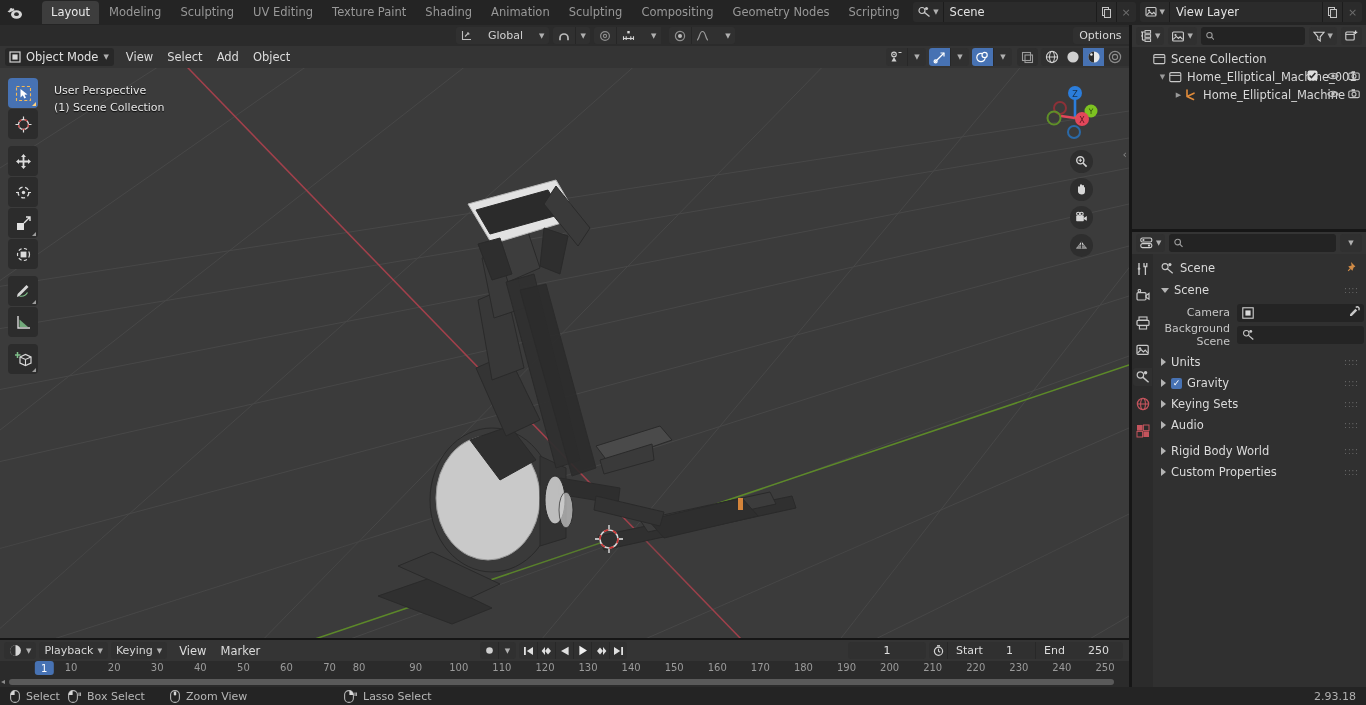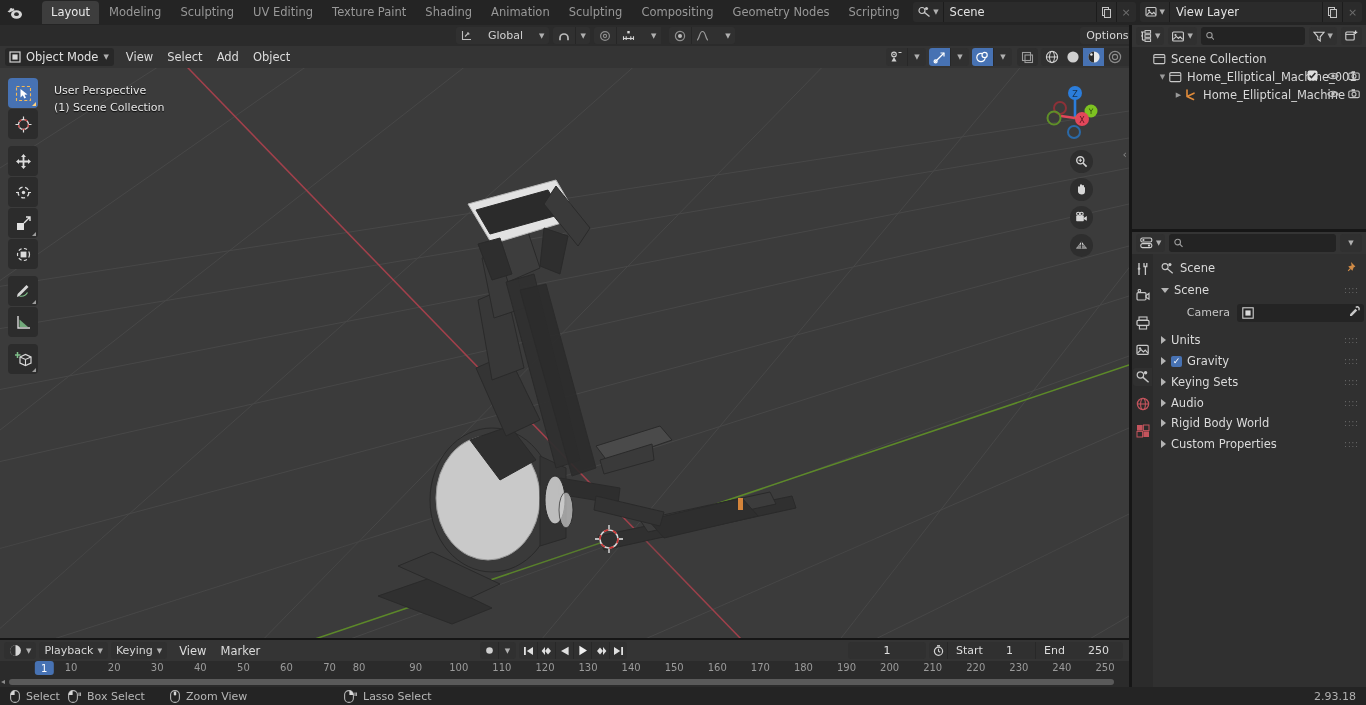--- a/index.html
+++ b/index.html
@@ -54,21 +54,21 @@
   .ts-grp{ display:flex; align-items:center; height:17px; margin-right:4px; }
   .ts-pill{
     background:#303030; height:17px; display:flex; align-items:center; gap:16px;
     padding:0 5px; border-radius:3px; color:#d0d0d0; font-size:11px;
   }
   .ts-pill.left{ border-radius:3px 0 0 3px; }
   .ts-pill.mid{ border-radius:0; border-left:1px solid #262626; }
   .ts-pill.right{ border-radius:0 3px 3px 0; border-left:1px solid #262626; padding:0 4px; }
   .opt-btn{
     position:absolute; right:6px; top:2px; background:#303030; height:17px; border-radius:3px;
-    display:flex; align-items:center; gap:4px; padding:0 6px; font-size:11px; color:#d8d8d8;
+    display:flex; align-items:center; gap:11px; padding:0 6px; font-size:11px; color:#d8d8d8;
   }
 
   
   .vp-header{
     position:absolute; left:0; top:46px; width:1150px; height:22px;
     background:#343434; display:flex; align-items:center; padding:0 5px;
   }
   .mode-sel{
     background:#282828; height:18px; border-radius:3px; display:flex; align-items:center;
     gap:5px; padding:0 5px 0 4px; min-width:96px; font-size:11.5px; color:#e0e0e0;
@@ -829,20 +829,33 @@
                   <rect x="3.4" y="3.4" width="5.2" height="5.2" fill="#d8d8d8"></rect>
                 </svg>
               </span>
               <span style="font-size:11px;color:#ddd;"></span>
               <span class="eyedrop"><svg width="11" height="11" viewBox="0 0 11 11">
                   <path d="M1 10 L1 8.2 L6.4 2.8 L8.2 4.6 L2.8 10 Z" fill="#c9c9c9"></path>
                   <path d="M6.8 1.4 A1.7 1.7 0 0 1 9.6 4.2" fill="none" stroke="#c9c9c9" stroke-width="1.4"></path>
                 </svg></span>
             </span>
           </div>
+          <div class="prow">
+            <span class="plabel">Background Scene</span>
+            <span class="pfield">
+              <span style="display:flex;">
+                <svg width="13" height="12" viewBox="0 0 14 14">
+                  <circle cx="4.4" cy="5" r="3.2" fill="none" stroke="#c8c8c8" stroke-width="1.2"></circle>
+                  <path d="M7 7.4 L12.6 12.2" stroke="#c8c8c8" stroke-width="1.4"></path>
+                  <circle cx="9.6" cy="2.8" r="1.7" fill="#c8c8c8"></circle>
+                </svg>
+              </span>
+              <span style="font-size:11px;color:#ddd;"></span>
+            </span>
+          </div>
         </div>
 
       <div id="psections" style="margin-top:8px;">
           <div class="psection" style="margin-bottom: 1px;">
             <span class="tri"></span>
             <span>Units</span>
             <span class="grip">::::</span>
           </div>
           <div class="psection" style="margin-bottom: 1px;">
             <span class="tri"></span>
@@ -850,21 +863,21 @@
               <span>✓</span>
             </span>
             <span>Gravity</span>
             <span class="grip">::::</span>
           </div>
           <div class="psection" style="margin-bottom: 1px;">
             <span class="tri"></span>
             <span>Keying Sets</span>
             <span class="grip">::::</span>
           </div>
-          <div class="psection" style="margin-bottom: 0;">
+          <div class="psection" style="margin-bottom: 6px;">
             <span class="tri"></span>
             <span>Audio</span>
             <span class="grip">::::</span>
           </div>
           <div class="psection" style="margin-bottom: 1px;">
             <span class="tri"></span>
             <span>Rigid Body World</span>
             <span class="grip">::::</span>
           </div>
           <div class="psection" style="margin-bottom: 1px;">

